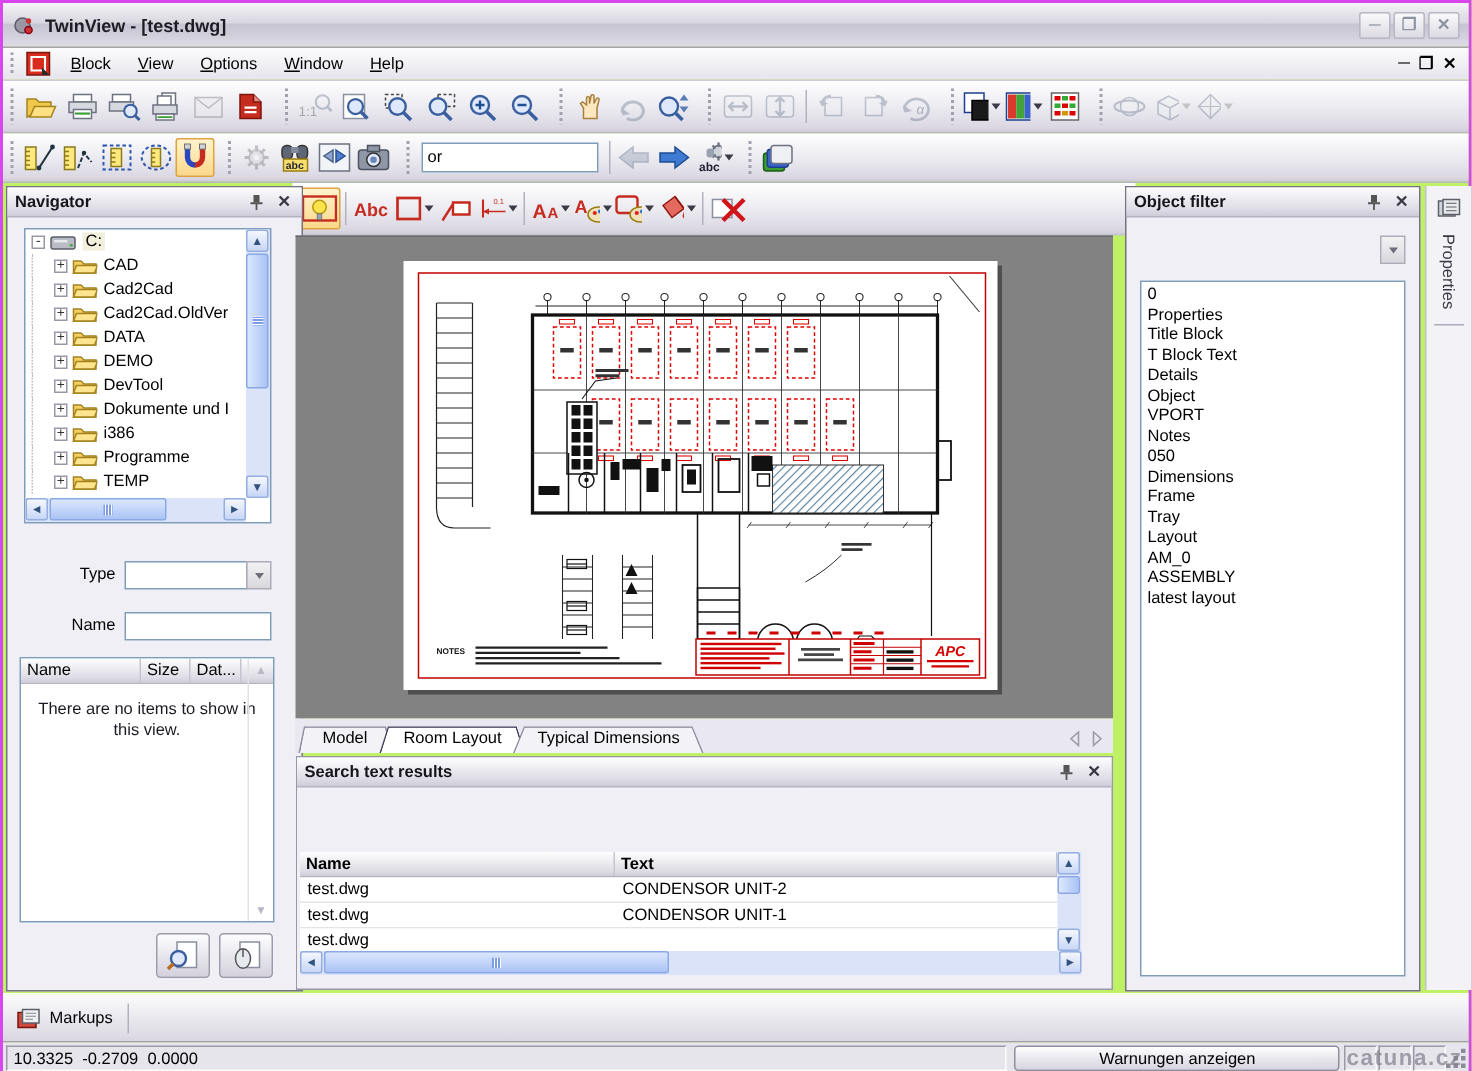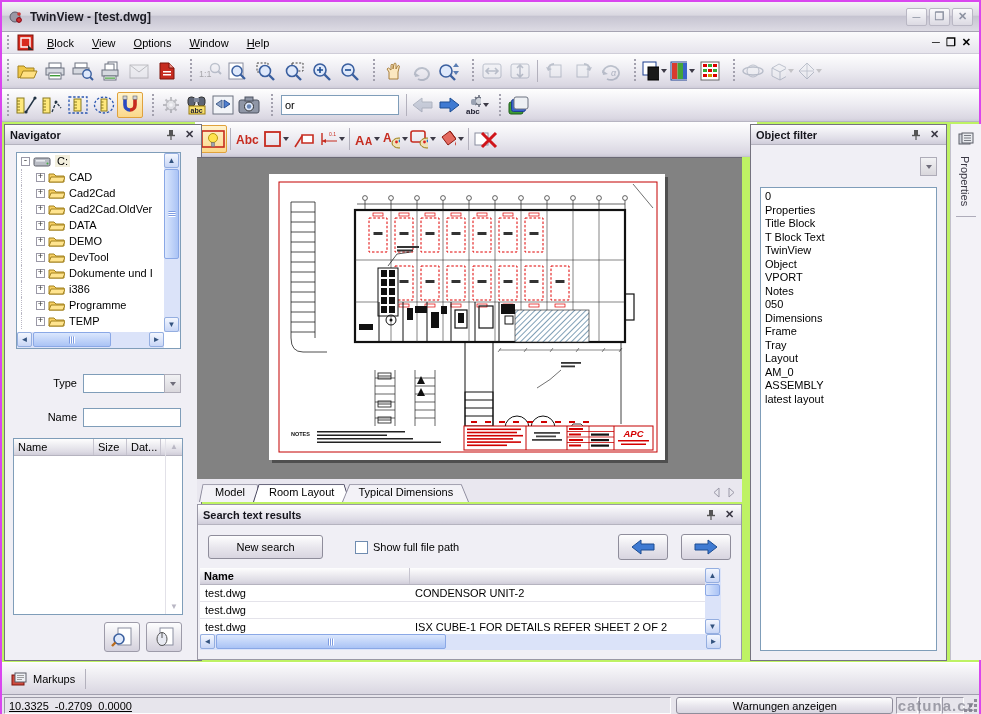--- a/index.html
+++ b/index.html
@@ -709,20 +709,21 @@
       </span>
     <span class="fld-label" style="left:20px; top:286px; width:52px;">Name</span>
     <input class="txt" style="left: 78px; top: 283px; width: 98px;">
 
     <div class="box" style="left:8px; top:313px; width:170px; height:177px; background:#fff;">
       <div class="lv-hdr">
         <div style="width:80px;">Name</div>
         <div style="width:33px;">Size</div>
         <div style="width:34px;">Dat...</div>
       </div>
+      <div class="empty-text" style="width:150px; margin:0 auto;">There are no items to show in this view.</div>
       <div style="position:absolute; right:0; top:0; bottom:0; width:17px; border-left:1px solid #e2e1e8; color:#b9b7c4; font-size:8px; text-align:center;">
         <div style="padding-top:3px;">▲</div>
         <div style="position:absolute; bottom:3px; left:0; right:0;">▼</div>
       </div>
     </div>
 
     <span class="sqbtn" style="left:99px; top:497px;">
         <svg width="24" height="22">
           <rect x="8" y="2" width="13" height="17" fill="#fff" stroke="#8a8ea0"></rect>
           <circle cx="9" cy="13" r="5" fill="#dfe9fb" stroke="#3a5f9f" stroke-width="1.6"></circle>
@@ -995,56 +996,36 @@
         <span class="pinicon">
             <svg width="10" height="11">
               <rect x="3" y="1" width="4" height="5" fill="#555"></rect>
               <line x1="1" y1="6.5" x2="9" y2="6.5" stroke="#555" stroke-width="1.4"></line>
               <line x1="5" y1="7" x2="5" y2="11" stroke="#555" stroke-width="1.2"></line>
             </svg>
           </span>
         <span class="closeicon">✕</span>
       </span>
     </div>
-    <div class="sr-toolbar" style="left:10px; top:28px; right:10px; height:28px;">
-      <span class="xpbtn" style="width:115px; height:24px;">
-          <span>New search</span>
-        </span>
-      <span style="margin-left:32px; display:flex; align-items:center;">
-        <span class="chk"></span>
-        <span>Show full file path</span>
-      </span>
-      <span style="margin-left:auto; display:flex; gap:13px;">
-        <span class="xpbtn" style="width:50px; height:26px;">
-            <svg width="26" height="16">
-              <path d="M11 1L2 8l9 7v-4h13V5H11z" fill="#3f7ad2" stroke="#1d4d92"></path>
-            </svg>
-          </span>
-        <span class="xpbtn" style="width:50px; height:26px;">
-            <svg width="26" height="16">
-              <path d="M15 1l9 7-9 7v-4H2V5h13z" fill="#3f7ad2" stroke="#1d4d92"></path>
-            </svg>
-          </span>
-      </span>
-    </div>
 
     <div style="position:absolute; left:2px; top:63px; width:505px; height:66px; background:#fff; overflow:hidden;">
       <div class="lv-hdr" style="font-weight:bold;">
         <div style="width:210px;">Name</div>
+        <div style="width:295px;">Text</div>
       </div>
       <div class="tbl-row">
         <div style="width:210px;">test.dwg</div>
           <div style="width:295px;">CONDENSOR UNIT-2</div>
       </div>
       <div class="tbl-row">
         <div style="width:210px;">test.dwg</div>
+          <div style="width:295px;">CONDENSOR UNIT-1</div>
       </div>
       <div class="tbl-row">
         <div style="width:210px;">test.dwg</div>
-          <div style="width:295px;">ISX CUBE-1 FOR DETAILS REFER SHEET 2 OF 2</div>
       </div>
     </div>
 
     <div class="sb" style="left:507px; top:63px; width:16px; height:66px;">
       <div class="sb-btn" style="top:0; left:0;">▲</div>
       <div class="sb-thumb" style="left:0; top:16px; width:15px; height:12px;"></div>
       <div class="sb-btn" style="bottom:0; left:0;">▼</div>
     </div>
 
     <div class="sb" style="left:2px; top:129px; width:521px; height:16px;">
@@ -1071,21 +1052,21 @@
       </span>
     </div>
     <span class="combo-btn" style="left:169px; top:32px;">
         <i class="dd"></i>
       </span>
     <div class="box" style="left:9px; top:62px; width:177px; height:464px; padding:2px 4px; line-height:13.5px;">
       <div>0</div>
       <div>Properties</div>
       <div>Title Block</div>
       <div>T Block Text</div>
-      <div>TwinView</div>
+      <div>Details</div>
       <div>Object</div>
       <div>VPORT</div>
       <div>Notes</div>
       <div>050</div>
       <div>Dimensions</div>
       <div>Frame</div>
       <div>Tray</div>
       <div>Layout</div>
       <div>AM_0</div>
       <div>ASSEMBLY</div>
@@ -1111,21 +1092,21 @@
           <rect x="2" y="4" width="12" height="10" fill="#cf4a3e" stroke="#7d140c"></rect>
           <rect x="5" y="2" width="11" height="9" fill="#eef0f4" stroke="#5c5f68"></rect>
           <path d="M7 4.5h7M7 6.5h7M7 8.5h5" stroke="#888" stroke-width="0.8"></path>
         </svg>
       </span>
     <span>Markups</span>
     <span class="sep"></span>
   </div>
 
   <div class="statusbar">
-    <div class="sunken" style="margin-left:2px; width:676px;text-decoration:underline;">
+    <div class="sunken" style="margin-left:2px; width:676px;">
       <span style="white-space:pre;">10.3325  -0.2709  0.0000</span>
     </div>
     <div class="xpbtn" style="width:220px; height:17px; margin-left:5px;">
       <span>Warnungen anzeigen</span>
     </div>
     <div class="sunken" style="width:22px; margin-left:3px;"></div>
     <div class="sunken" style="width:22px; margin-left:1px;"></div>
     <div class="sunken" style="width:22px; margin-left:1px;"></div>
     <div style="margin-left:auto; margin-right:1px;">
       <svg width="14" height="14">

